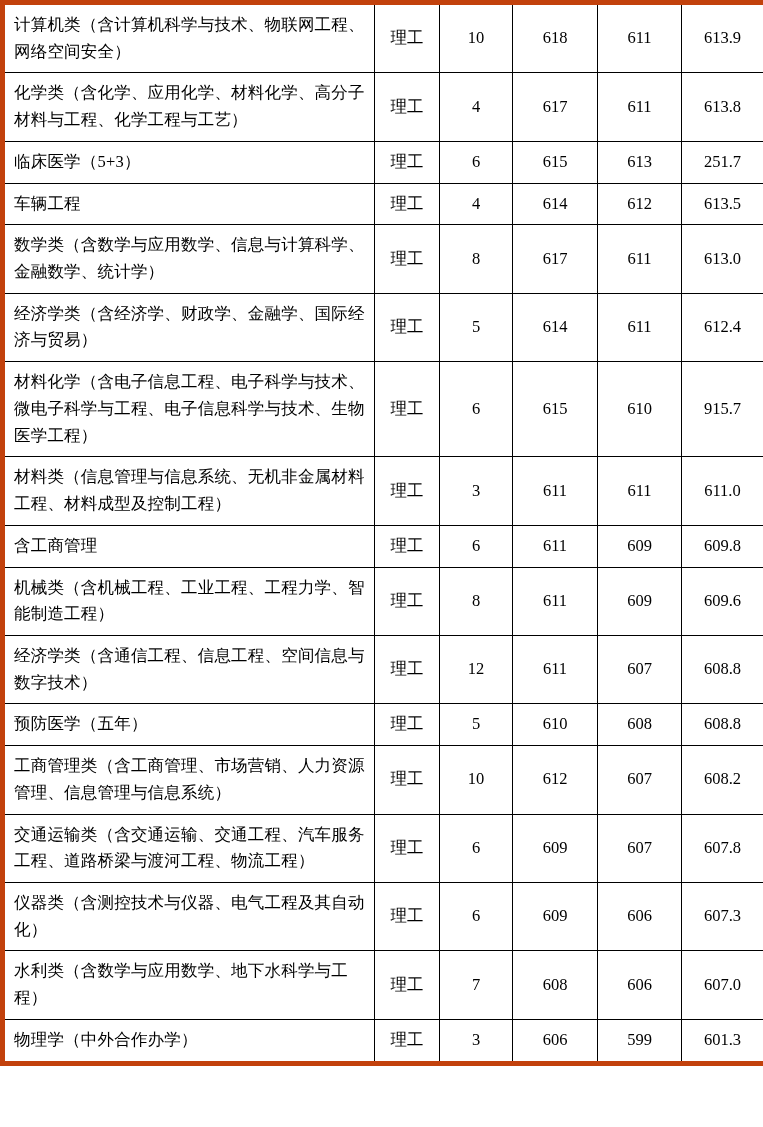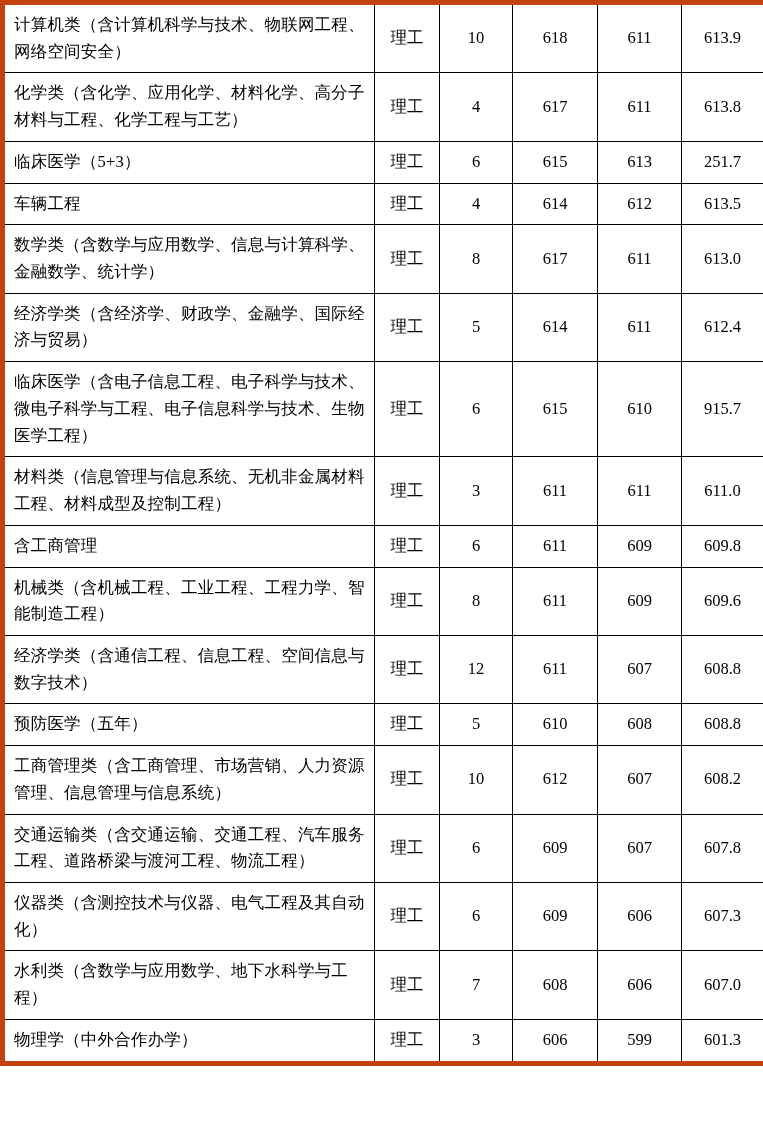--- a/index.html
+++ b/index.html
@@ -100,21 +100,21 @@
       </tr>
       <tr>
         <td class="major">经济学类（含经济学、财政学、金融学、国际经济与贸易）</td>
         <td class="cat">理工</td>
         <td class="num">5</td>
         <td class="num">614</td>
         <td class="num">611</td>
         <td class="num">612.4</td>
       </tr>
       <tr>
-        <td class="major">临床医学（含电子信息工程、电子科学与技术、微电子科学与工程、电子信息科学与技术、生物医学工程）</td>
+        <td class="major">材料化学（含电子信息工程、电子科学与技术、微电子科学与工程、电子信息科学与技术、生物医学工程）</td>
         <td class="cat">理工</td>
         <td class="num">6</td>
         <td class="num">615</td>
         <td class="num">610</td>
         <td class="num">915.7</td>
       </tr>
       <tr>
         <td class="major">材料类（信息管理与信息系统、无机非金属材料工程、材料成型及控制工程）</td>
         <td class="cat">理工</td>
         <td class="num">3</td>

